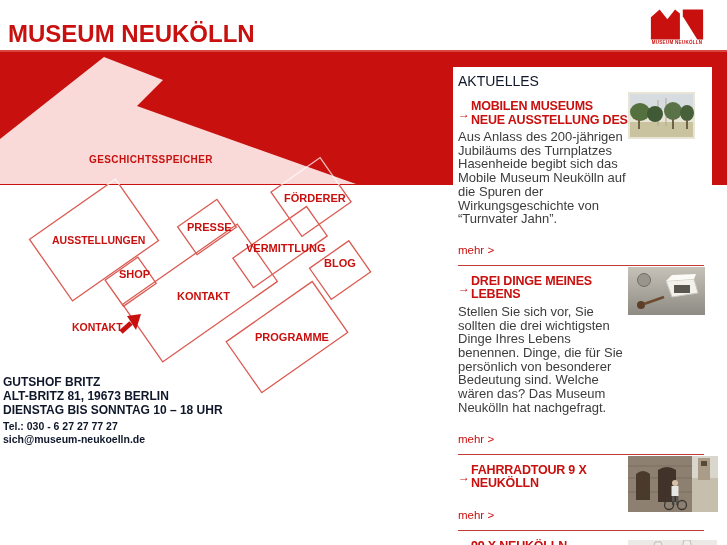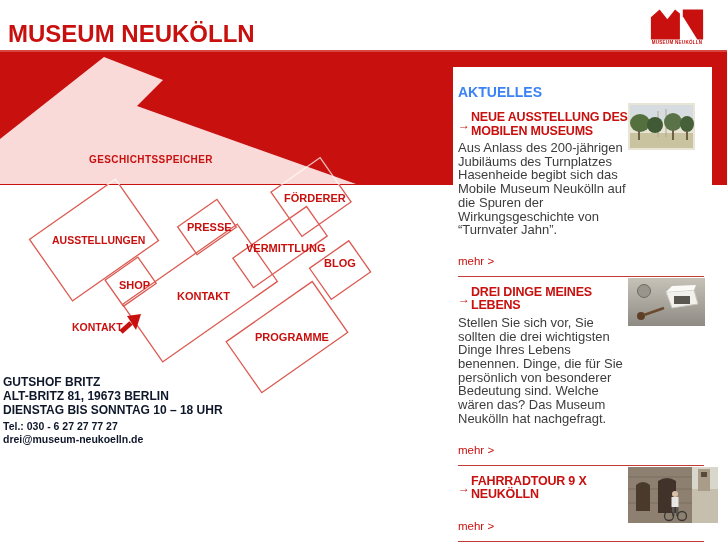--- a/index.html
+++ b/index.html
@@ -27,21 +27,21 @@
   
   #address{position:absolute;left:3px;top:375px;color:#0f172a;font-weight:bold;}
   #address .big{font-size:12px;line-height:14px;}
   #address .small{font-size:10.5px;line-height:12.5px;}
   #address .gap{margin-top:3px;}
   #address .email{cursor:pointer;}
 
   
   #news-box{position:absolute;left:453px;top:67px;width:259px;min-height:478px;
             background:#fff;box-sizing:border-box;padding:6px 8px 10px 5px;}
-  #news-heading{font-size:14px;font-weight:bold;color:#3b82f6;margin:11px 0 11px 0;}
+  #news-heading{font-size:14px;font-weight:normal;color:#0f172a;margin:0 0 11px 0;}
   .art{display:flex;align-items:flex-start;}
   .txt{width:170px;flex:none;}
   .title{display:flex;align-items:center;gap:3px;color:#C8100E;cursor:pointer;}
   .arr{font-size:12px;flex:none;width:10px;}
   .tlines{display:block;}
   .t-line{display:block;font-size:12.5px;font-weight:bold;line-height:13.5px;letter-spacing:-.2px;}
   .t-line:empty{display:none;}
   .body{font-size:13px;line-height:13.7px;color:#3C3C3C;margin-top:3px;}
   .mehr{display:block;font-size:11.5px;color:#C8100E;margin-top:18px;cursor:pointer;text-decoration:none;}
   .mehr:empty{display:none;}
@@ -85,50 +85,50 @@
       <polygon points="127,316 141,314 136,330" fill="#C8100E"></polygon>
     </g>
   </svg>
 
   <a class="map-label" style="left:89px;top:154px;font-size:10px;letter-spacing:.4px">GESCHICHTSSPEICHER</a>
   <a class="map-label" style="left:284px;top:192px">FÖRDERER</a>
   <a class="map-label" style="left:187px;top:221px">PRESSE</a>
   <a class="map-label" style="left:52px;top:234px;font-size:10.5px">AUSSTELLUNGEN</a>
   <a class="map-label" style="left:246px;top:242px">VERMITTLUNG</a>
   <a class="map-label" style="left:324px;top:257px">BLOG</a>
-  <a class="map-label" style="left:119px;top:279px">SHOP</a>
+  <a class="map-label" style="left:119px;top:268px">SHOP</a>
   <a class="map-label" style="left:177px;top:290px">KONTAKT</a>
   <a class="map-label" style="left:72px;top:321px;font-size:10.5px">KONTAKT</a>
   <a class="map-label" style="left:255px;top:331px">PROGRAMME</a>
 
   <div id="site-title">MUSEUM NEUKÖLLN</div>
   <svg id="logo" viewBox="0 0 60 38">
     <polygon fill="#C8100E" points="3,10 12,2 20,12 28,2 33,6 33,33 3,33"></polygon>
     <polygon fill="#C8100E" points="36,2 57,2 57,33 51,33 36,9"></polygon>
   </svg>
   <div id="logo-caption">MUSEUM NEUKÖLLN</div>
 
   <div id="address">
     <div class="big">GUTSHOF BRITZ</div>
     <div class="big">ALT-BRITZ 81, 19673 BERLIN</div>
     <div class="big">DIENSTAG BIS SONNTAG 10 – 18 UHR</div>
     <div class="small gap">Tel.: 030 - 6 27 27 77 27</div>
-    <div class="small email">drei@museum-neukoelln.de</div>
+    <div class="small email">sich@museum-neukoelln.de</div>
   </div>
 
   <div id="news-box">
     <div id="news-heading">AKTUELLES</div>
 
     <div class="art">
       <div class="txt">
         <div class="title">
           <span class="arr">→</span>
           <span class="tlines">
+            <span class="t-line">MOBILEN MUSEUMS</span>
             <span class="t-line">NEUE AUSSTELLUNG DES</span>
-            <span class="t-line">MOBILEN MUSEUMS</span>
           </span>
         </div>
         <div class="body">Aus Anlass des 200-jährigen Jubiläums des Turnplatzes Hasenheide begibt sich das Mobile Museum Neukölln auf die Spuren der Wirkungsgeschichte von “Turnvater Jahn”.</div>
         <a class="mehr">mehr &gt;</a>
       </div>
       <div class="thumb raise">
         <svg width="67" height="47" viewBox="0 0 67 47">
           <rect width="67" height="47" fill="#e9e5d6"></rect>
           <rect x="2" y="2" width="63" height="16" fill="#d7dce0"></rect>
           <rect x="2" y="30" width="63" height="15" fill="#c9c3a0"></rect>

